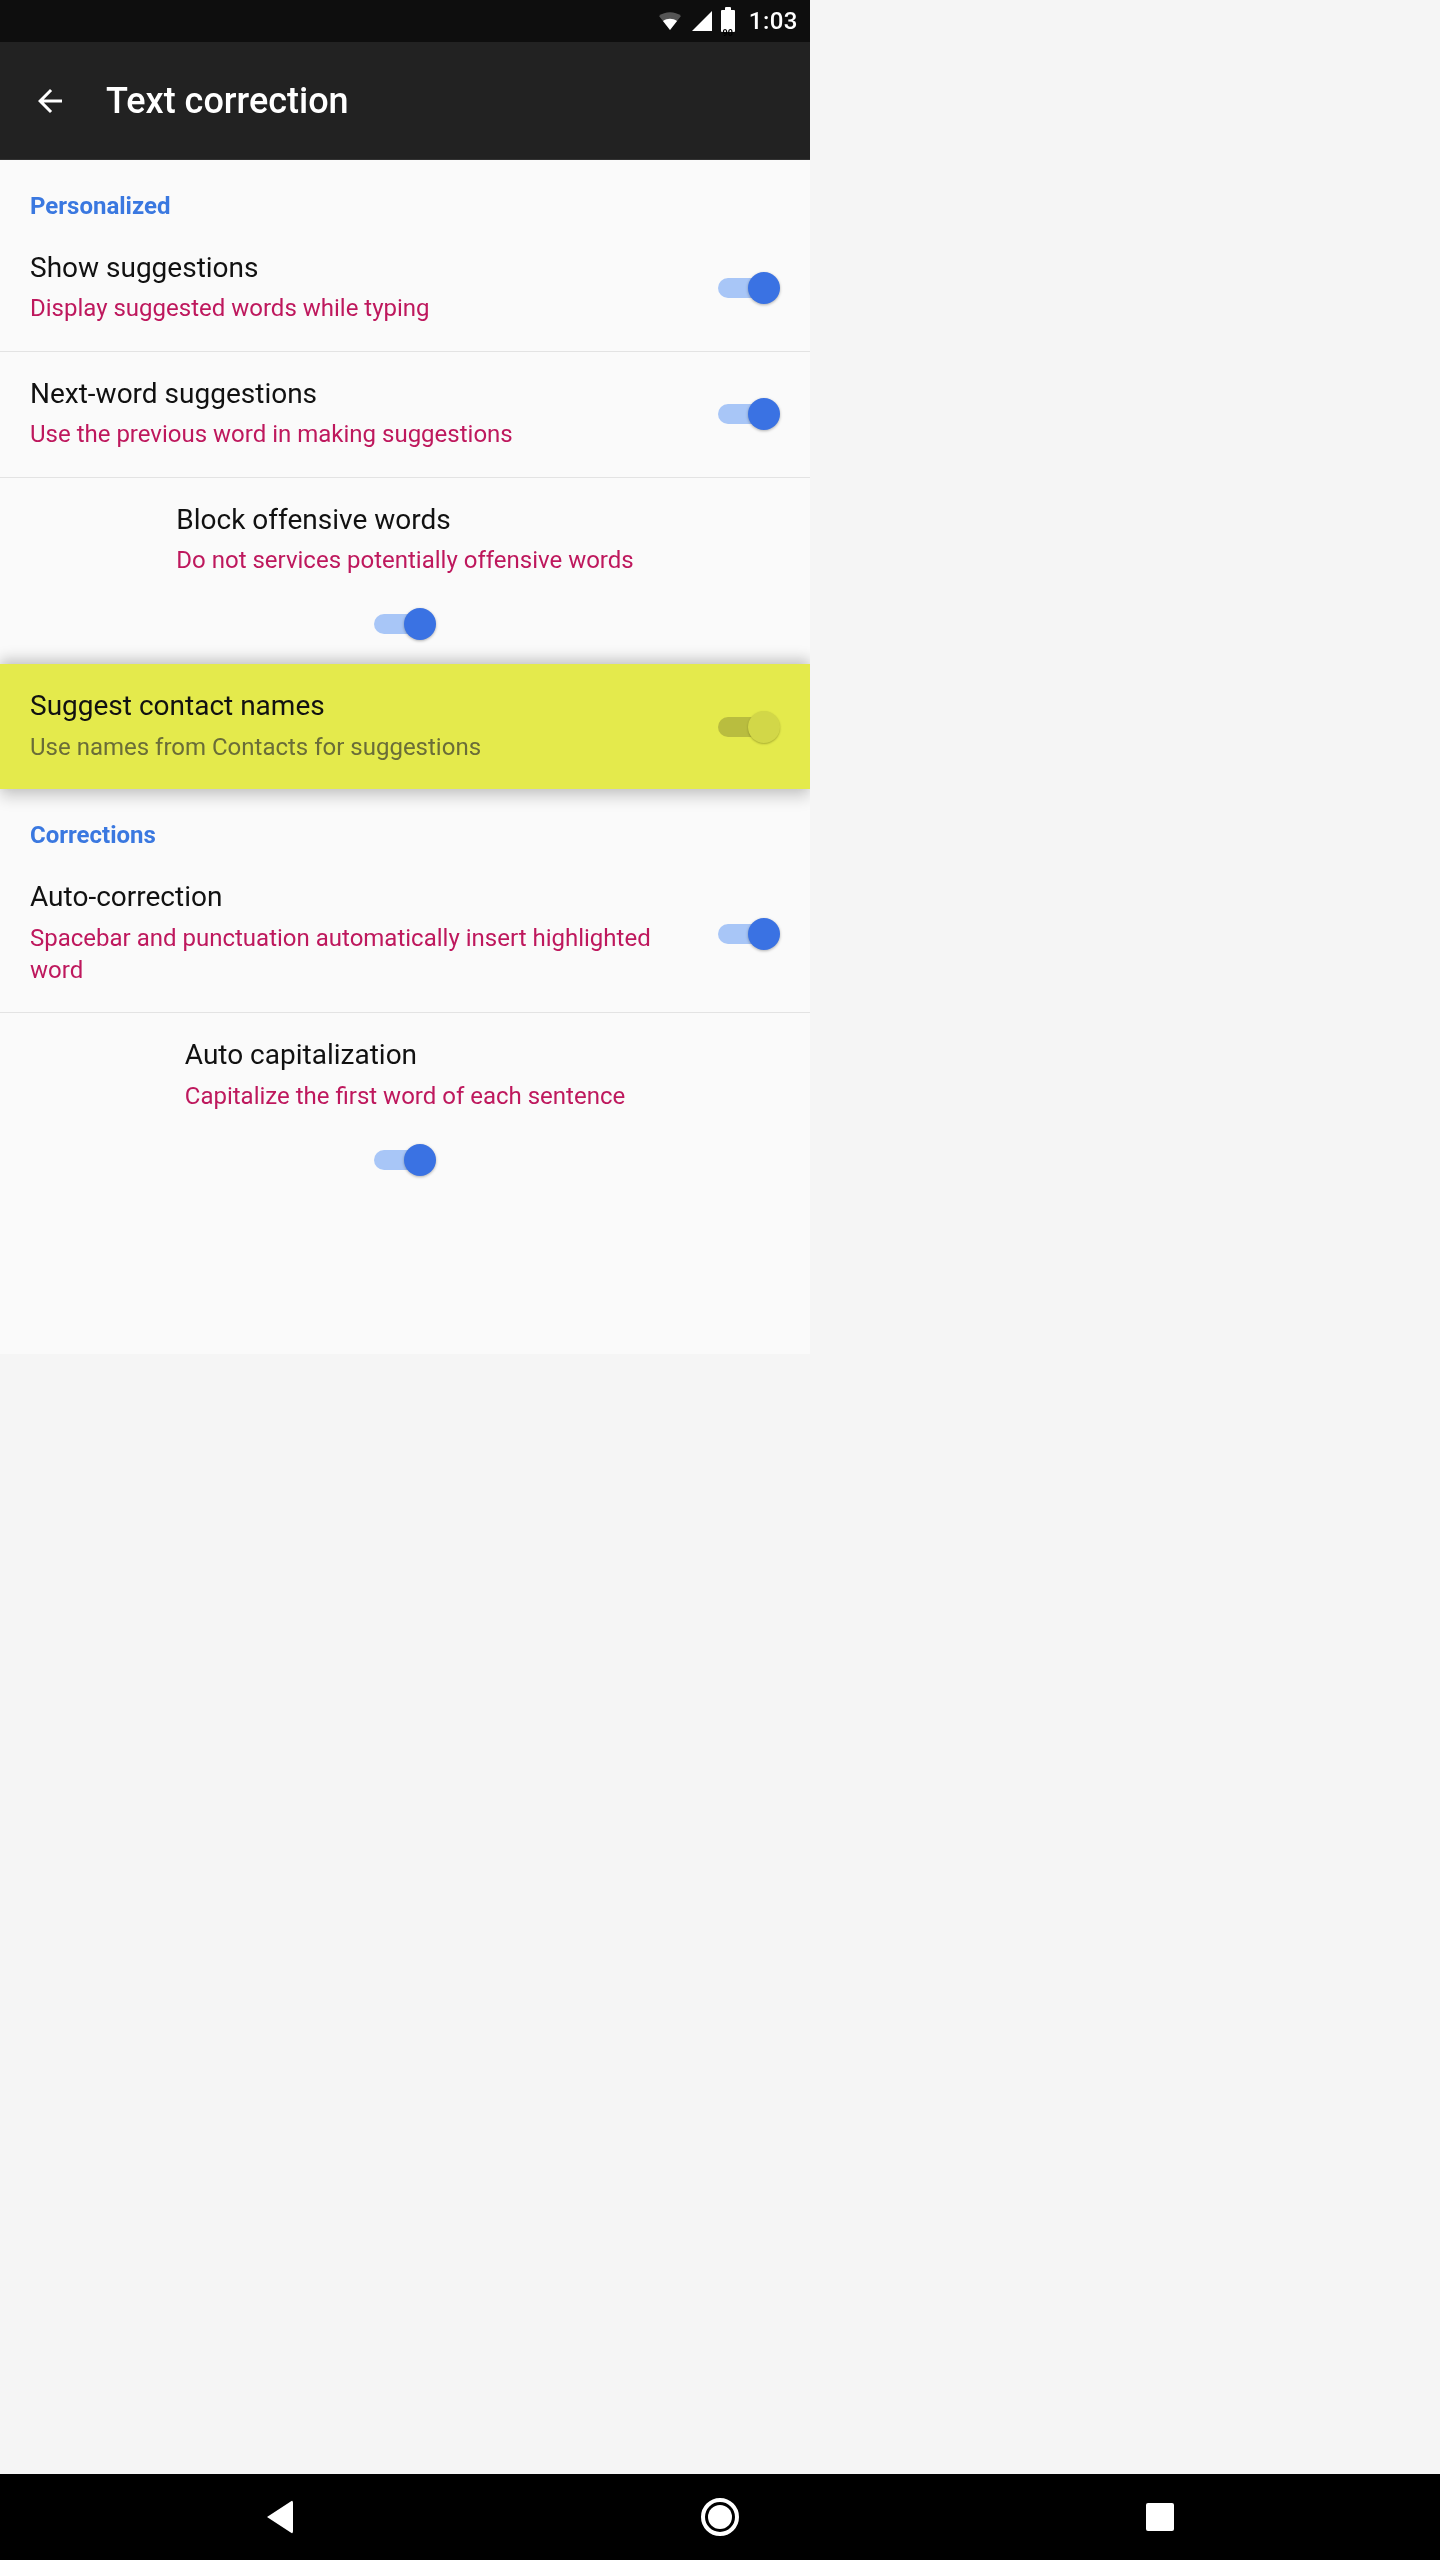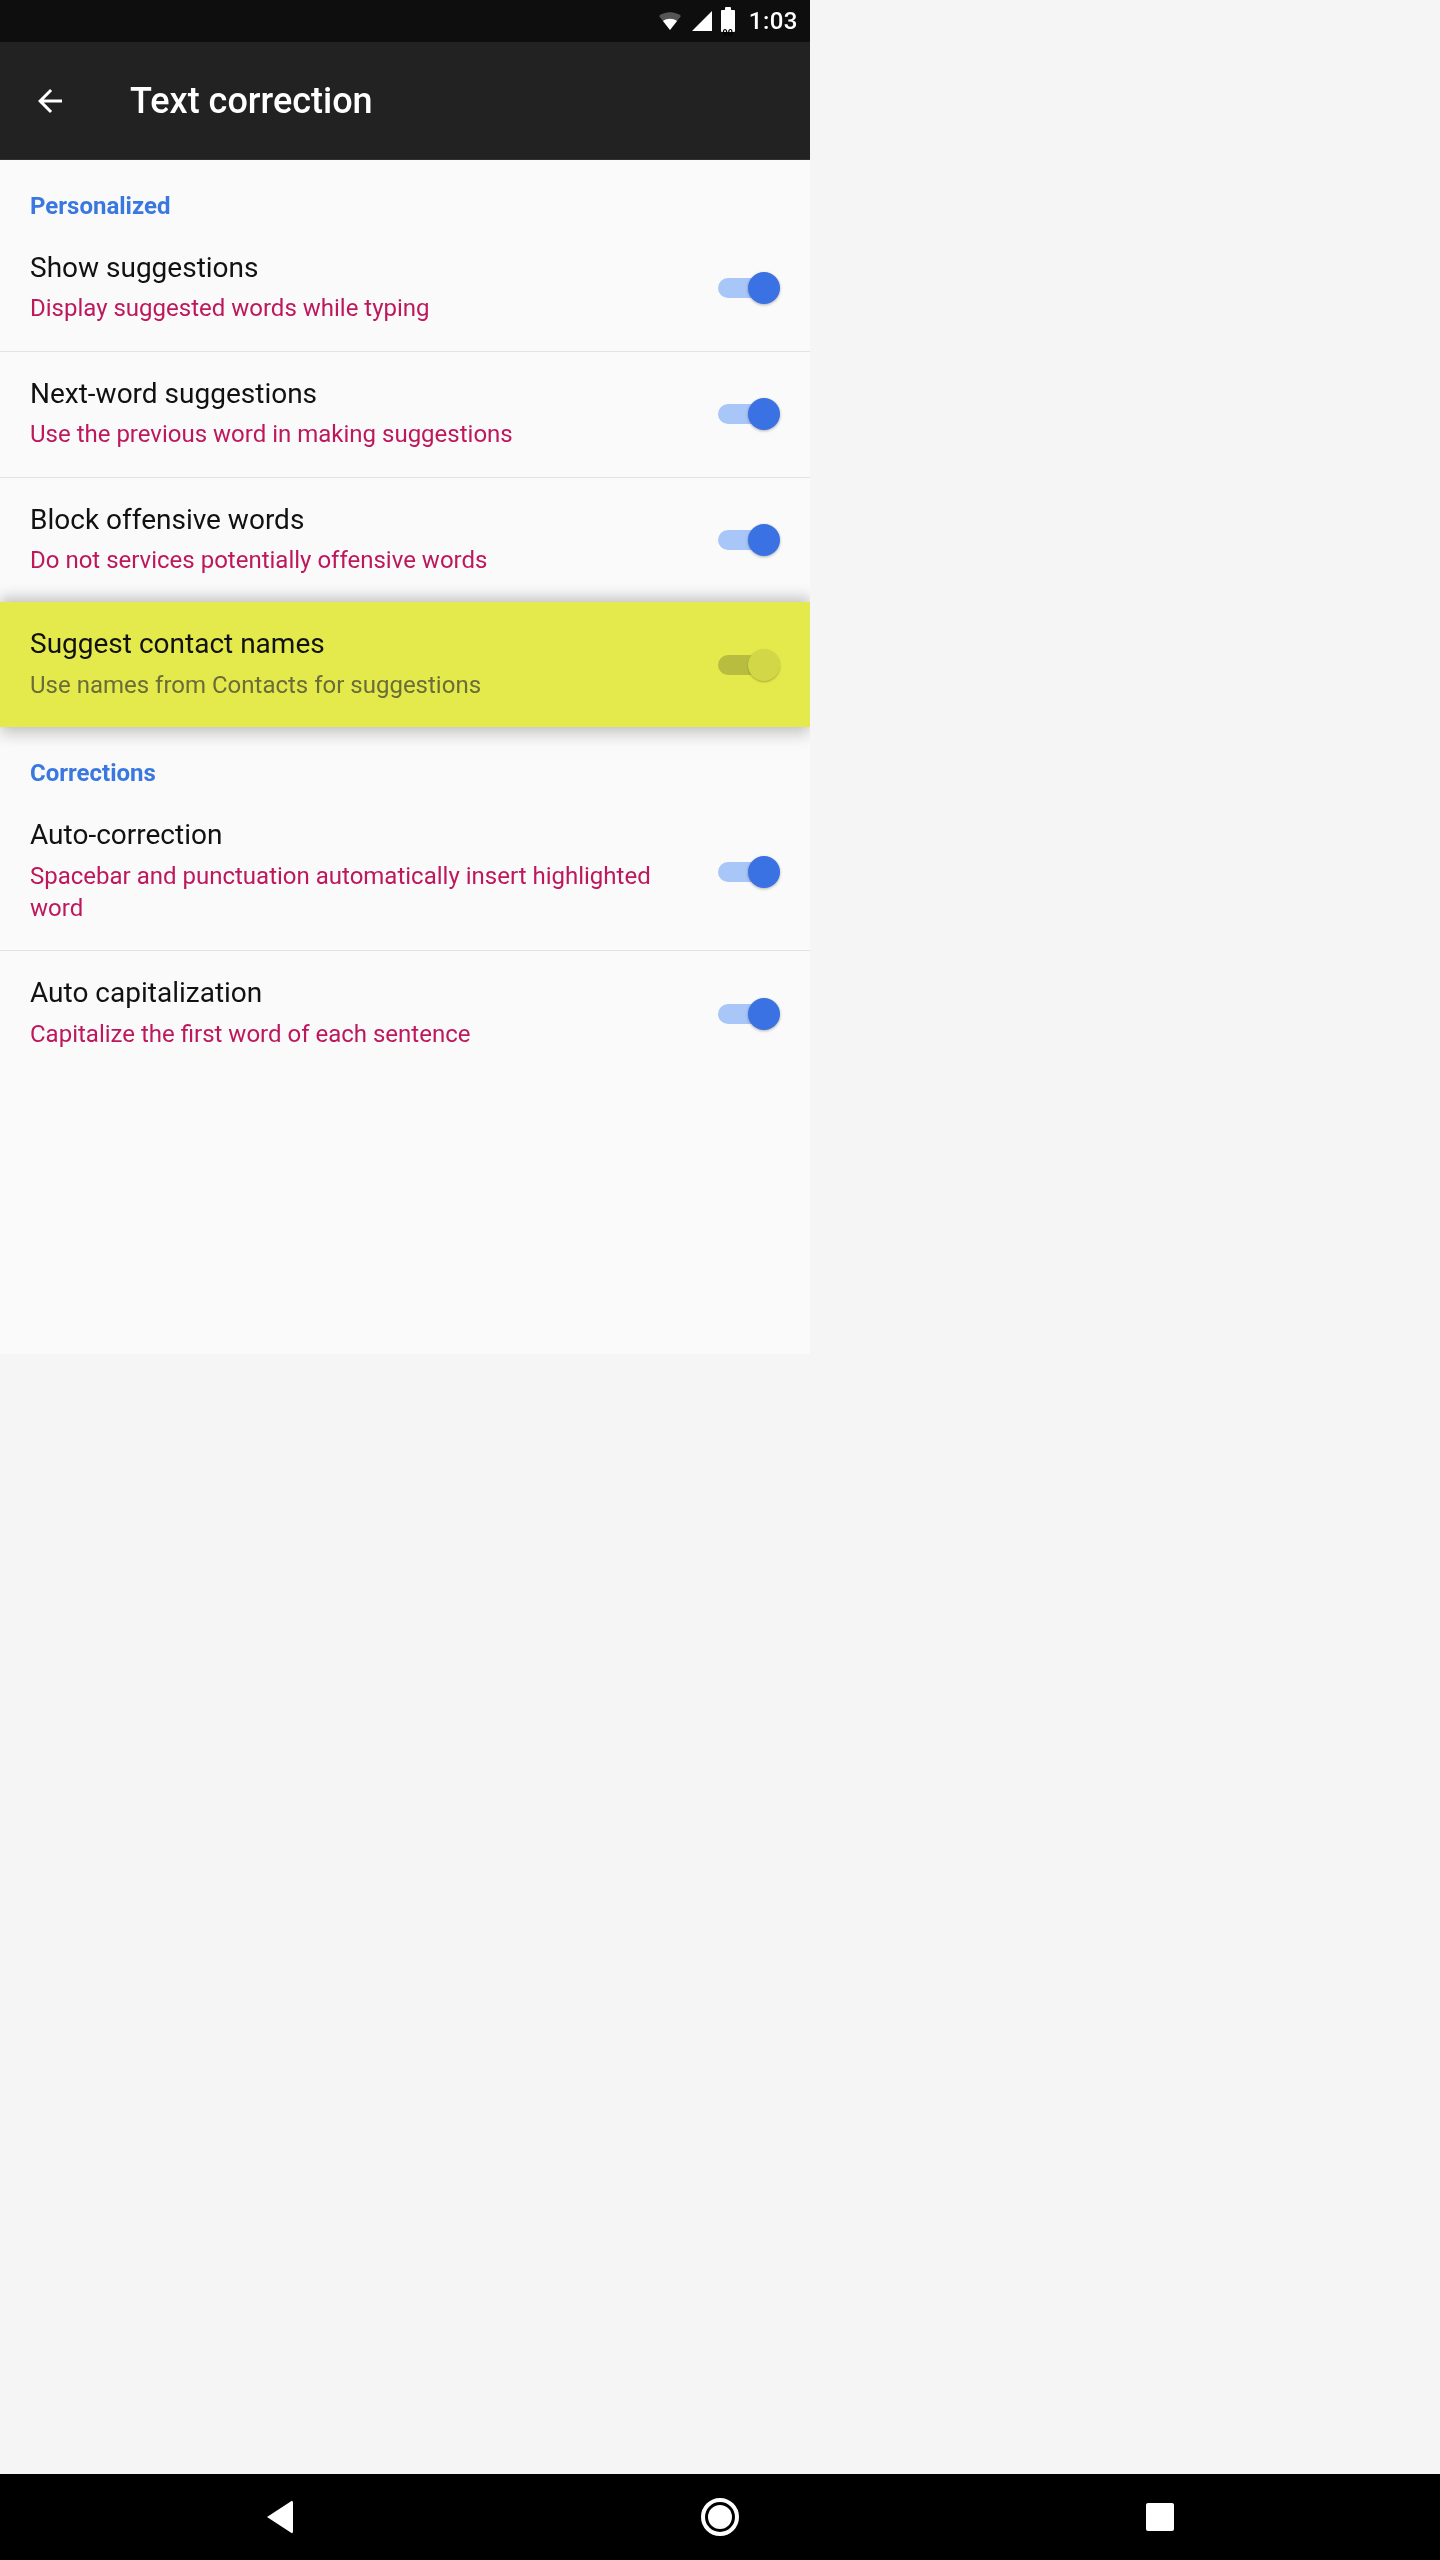--- a/index.html
+++ b/index.html
@@ -46,21 +46,21 @@
     margin-left: 6px;
     margin-right: 2px;
   }
   
   .app-bar {
     height: 118px;
     background: #222222;
     display: flex;
     align-items: center;
     padding-left: 30px;
-    gap: 60px;
+    gap: 36px;
     color: #fff;
     border-bottom: 1px solid #333;
   }
   .app-bar .back-btn {
     width: 40px; height: 40px;
     display: flex; align-items: center; justify-content: center;
     cursor: pointer;
   }
   .app-bar .title {
     font-size: 36px;
@@ -80,21 +80,21 @@
     padding: 32px 30px 6px 30px;
   }
   
   .setting-row {
     display: flex;
     align-items: center;
     padding: 24px 30px 26px 30px;
     border-bottom: 1px solid #e3e3e3;
     gap: 32px;
   }
-  .setting-row.no-border { border-bottom: none; }
+  .setting-row.no-border { border-bottom: none; flex-direction: column; }
   .setting-text { flex: 1; min-width: 0; }
   .setting-title {
     font-size: 28px;
     color: #111;
     margin-bottom: 6px;
     line-height: 1.3;
   }
   .setting-subtitle {
     font-size: 24px;
     color: #be185d;

